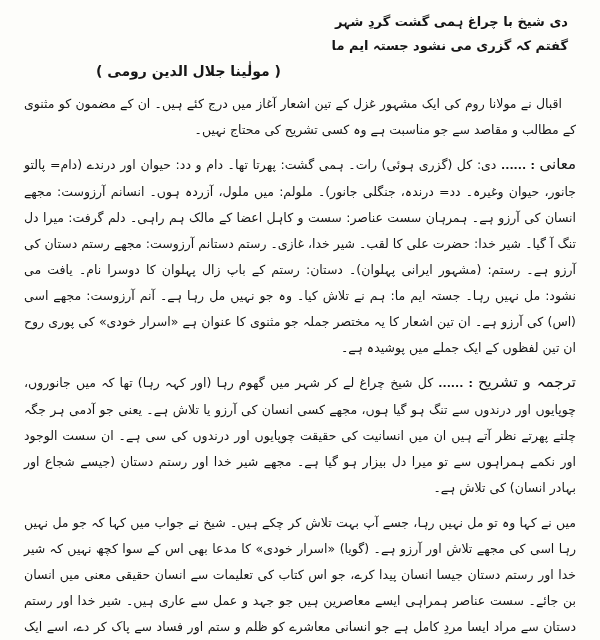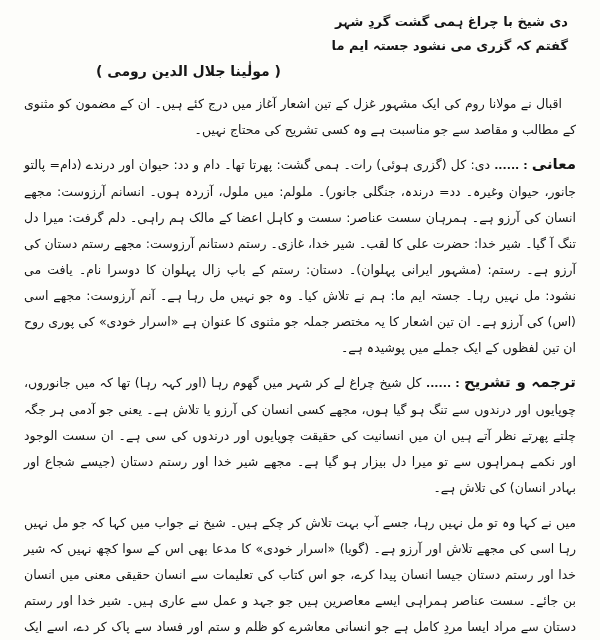--- a/index.html
+++ b/index.html
@@ -44,21 +44,21 @@
     text-align: justify;
     text-justify: inter-word;
   }
   .intro {
     margin-top: 7px;
     text-indent: 14px;
   }
   .section { margin-top: 8px; }
   .closing { margin-top: 9px; }
   .heading {
-    font-weight: bold;
+    font-weight: normal;
     font-size: 15px;
   }
   .dots {
     font-weight: bold;
     letter-spacing: 1.5px;
     font-size: 11px;
   }
 </style>
 </head>
 <body>

